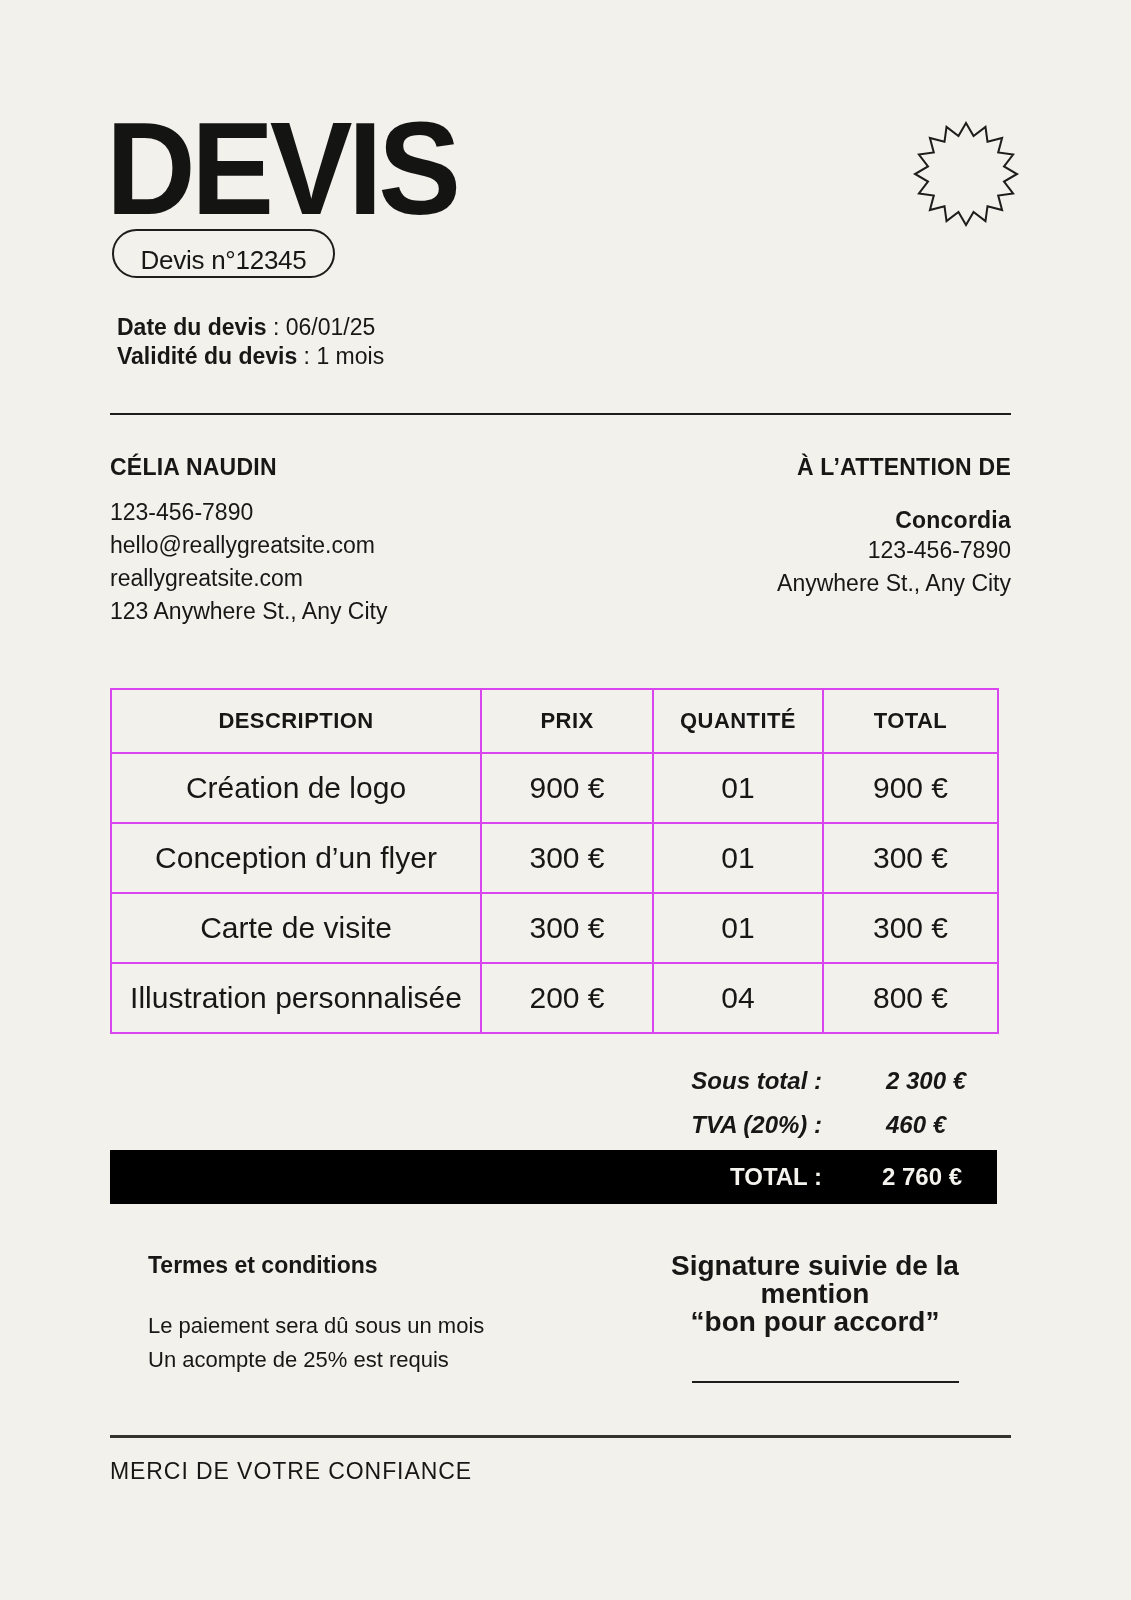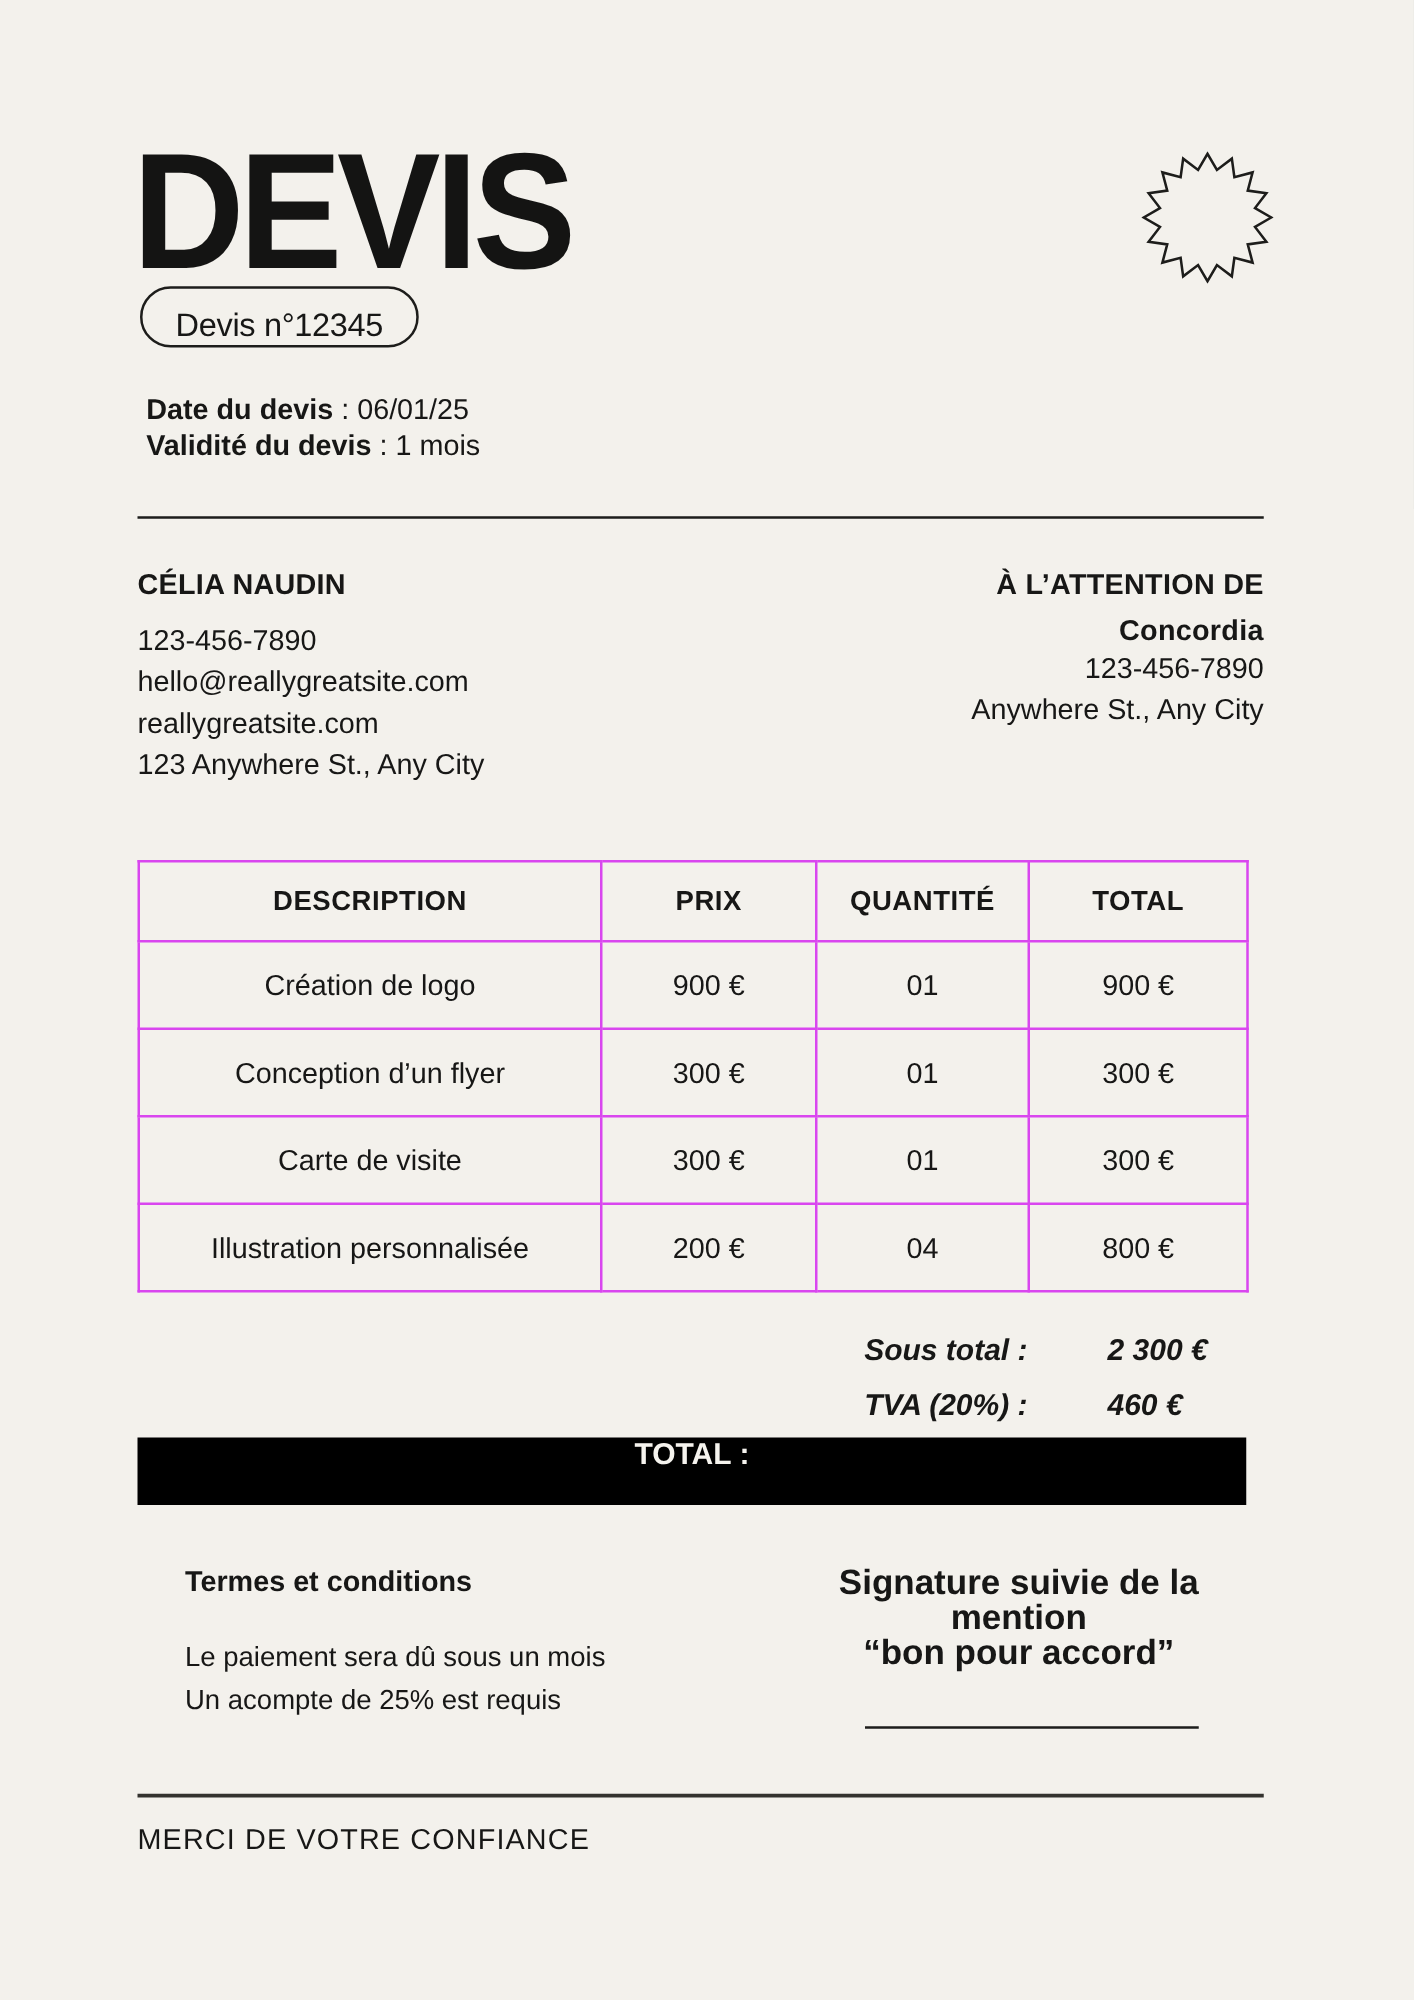--- a/index.html
+++ b/index.html
@@ -81,21 +81,21 @@
     top: 454px;
     text-align: right;
   }
   .party-heading, .party-name {
     font-weight: bold;
     font-size: 23px;
     line-height: 27px;
     letter-spacing: 0.01em;
   }
   .party-lines { margin-top: 15px; font-size: 23px; line-height: 33px; }
-  .recipient .party-name { margin-top: 10px; }
+  .recipient .party-name { margin-top: 26px; }
   .recipient .party-lines { margin-top: 0; }
 
   
   table.items {
     position: absolute;
     left: 110px;
     top: 688px;
     width: 887px;
     border-collapse: collapse;
     table-layout: fixed;
@@ -104,21 +104,21 @@
     border: 2px solid #d946ef;
     text-align: center;
     vertical-align: middle;
   }
   table.items th {
     height: 64px;
     font-size: 22px;
     font-weight: bold;
     letter-spacing: 0.02em;
   }
-  table.items td { height: 70px; font-size: 23px; }
+  table.items td { height: 70px; font-size: 30px; }
   table.items col.c-desc  { width: 370px; }
   table.items col.c-prix  { width: 172px; }
   table.items col.c-qty   { width: 170px; }
   table.items col.c-total { width: 175px; }
 
   
   .totals {
     position: absolute;
     left: 110px;
     top: 1064px;
@@ -141,21 +141,20 @@
     left: 110px;
     top: 1150px;
     width: 887px;
     height: 54px;
     background: #000000;
     color: #f5f3ee;
     display: flex;
     align-items: center;
     font-size: 24px;
     font-weight: bold;
-    flex-direction: column;
   }
   .total-bar .t-label { flex: 0 0 712px; text-align: right; }
   .total-bar .t-value { margin-left: 60px; }
 
   
   .terms {
     position: absolute;
     left: 148px;
     top: 1252px;
   }

